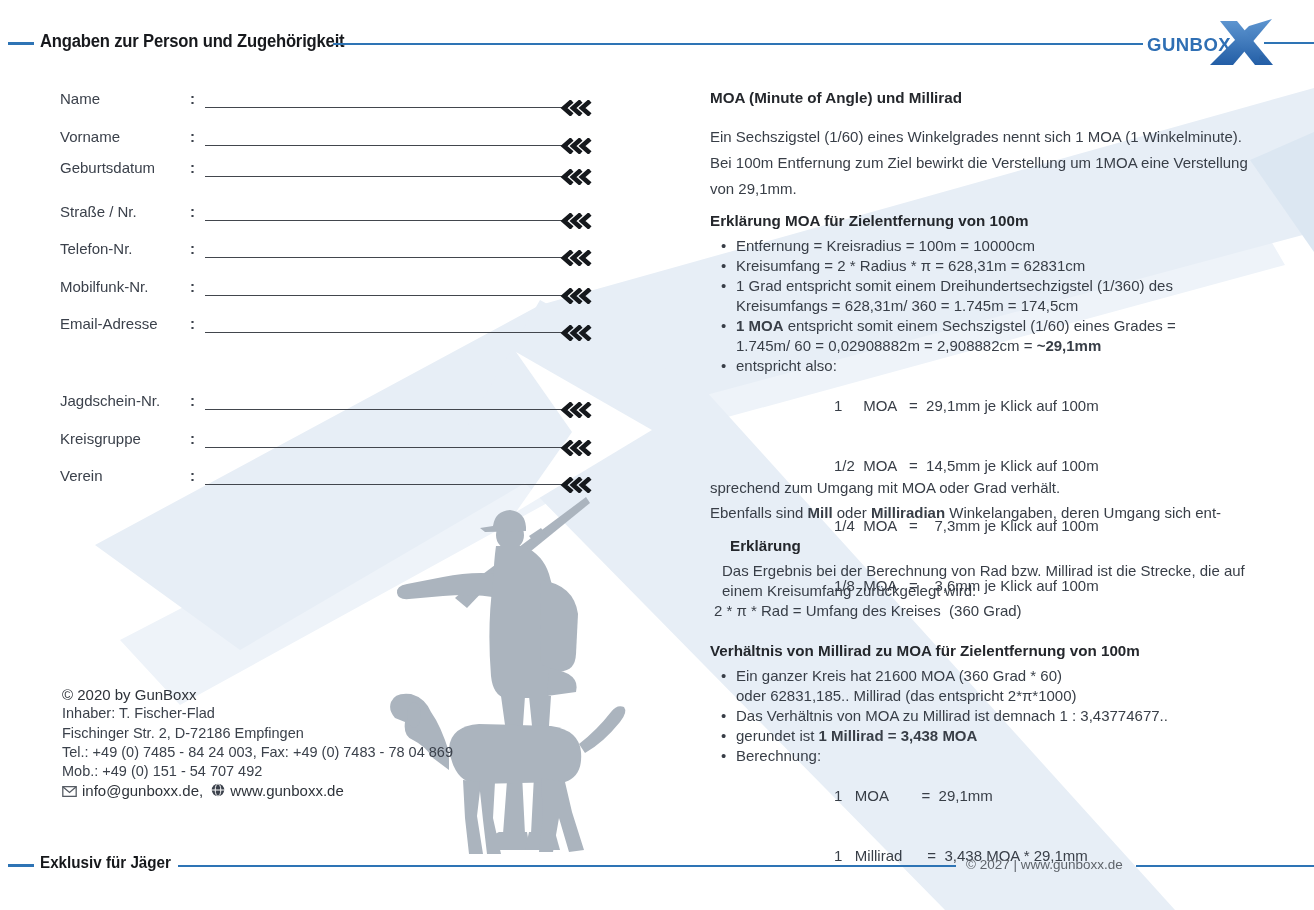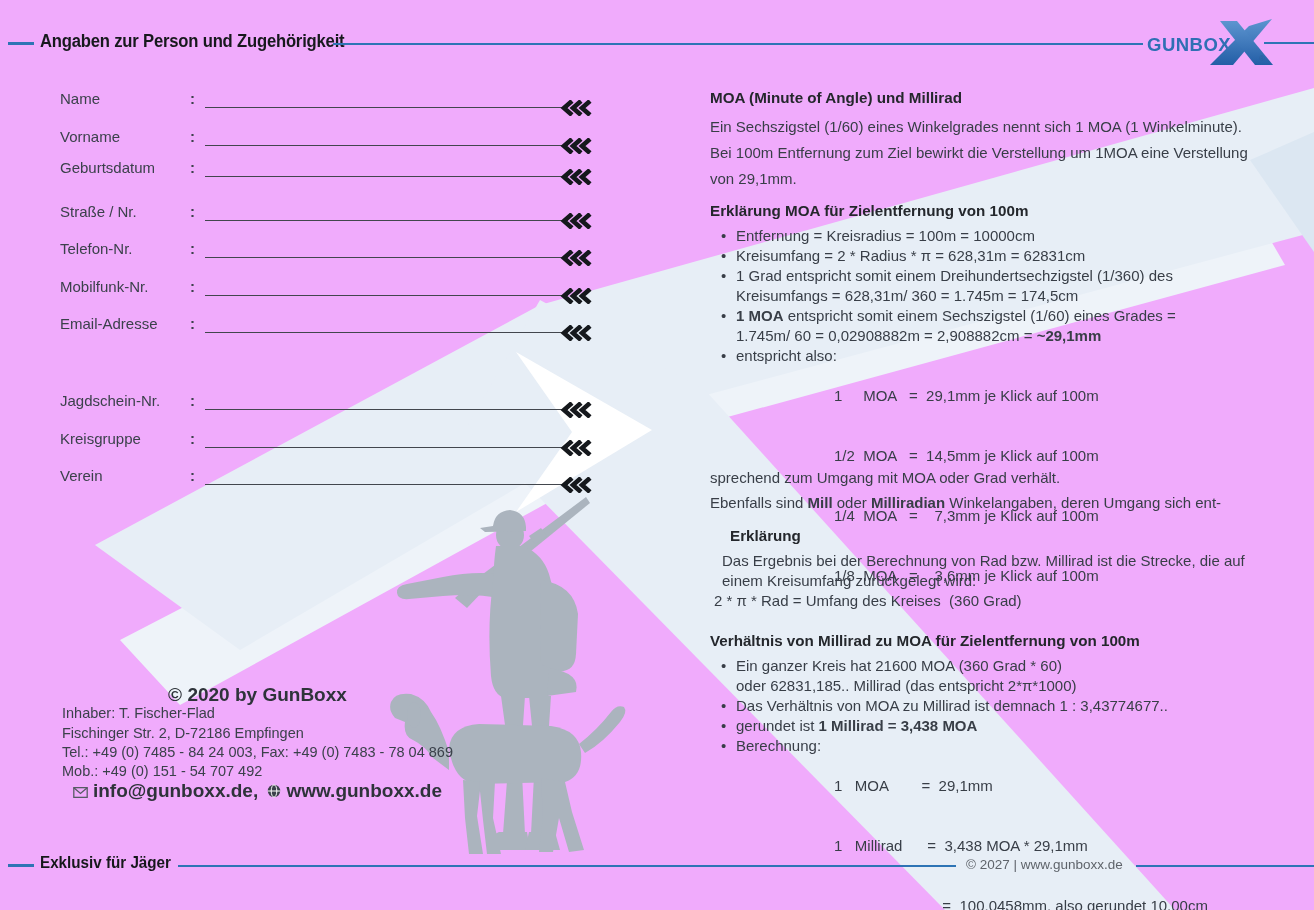--- a/index.html
+++ b/index.html
@@ -1,18 +1,18 @@
 <!DOCTYPE html>
 <html><head>
 <meta charset="utf-8">
 <style>
   html,body { margin:0; padding:0; background:#888; }
   .page {
     position:relative; width:1314px; height:910px; margin:0 auto;
-    background:#f0abfc; overflow:hidden;
+    background:#ffffff; overflow:hidden;
     font-family:"Liberation Sans","DejaVu Sans",sans-serif;
     color:#383e47;
   }
   svg { display:block; }
   .wm { position:absolute; left:0; top:0; z-index:0; }
   .silhouette { position:absolute; left:383px; top:486px; z-index:1; }
 
   
   .hdr-dash-left  { position:absolute; left:8px;  top:42px; width:26px; height:3px; background:#2e74b5; z-index:3; }
   .hdr-title { position:absolute; left:40px; top:31px; font-size:17.5px; font-weight:bold; color:#17191d;
@@ -26,40 +26,40 @@
   .flabel { position:absolute; left:0; top:0; font-size:15px; color:#3b414b; }
   .fcolon { position:absolute; left:130px; top:0; font-size:15px; font-weight:bold; color:#3b414b; }
   .fline  { position:absolute; left:145px; right:26px; top:0; height:17px; border-bottom:1.5px solid #42464d; }
   .chev   { position:absolute; right:0; top:10px; }
 
   
   .rcol { position:absolute; left:710px; top:88px; width:566px; z-index:2; font-size:15px; }
   .rcol .h  { font-weight:bold; color:#24272c; font-size:15.2px; line-height:20px; }
   .ln  { line-height:20px; }
   .pre { white-space:pre; }
-  .moa-intro { margin-top:6px; }
+  .moa-intro { margin-top:16px; }
   .moa-intro .ln { line-height:26px; }
   .mt9  { margin-top:9px; }
   .mt5  { margin-top:5px; }
   .mt11 { margin-top:11px;margin-left:20px; }
   .mt20 { margin-top:20px; }
   .mt39 { margin-top:39px; }
   .bl { position:relative; padding-left:26px; line-height:20px; }
   .bl.bullet::before { content:"\2022"; position:absolute; left:11px; top:0; color:#383e47; }
   .subtab { position:absolute; left:124px; top:0; white-space:pre; }
   .subtab .ln { line-height:20px; }
   .sp60 { height:60px; }
   .mill .ln { line-height:25px; }
   .s2p .ln.ind  { padding-left:12px; }
   .s2p .ln.ind2 { padding-left:4px; }
   .b { font-weight:bold; }
 
   
   .contact { position:absolute; left:62px; top:685px; z-index:3; font-size:14.5px; line-height:19.3px; color:#3b414b; }
-  .contact .strong { font-weight:bold; font-size:19px; color:#2e333a;text-align:center; }
+  .contact .strong { font-weight:normal; font-size:15px; color:#2e333a; }
   .cicon { display:inline-block; vertical-align:-1px; margin-right:5px; }
 
   
   .ftr-dash { position:absolute; left:8px; top:864px; width:26px; height:3px; background:#2e74b5; z-index:3; }
   .ftr-left { position:absolute; left:40px; top:854px; font-size:16px; font-weight:bold; color:#16181b;
               transform:scaleX(0.95); transform-origin:left center; z-index:3; white-space:nowrap; }
   .ftr-rule1 { position:absolute; left:178px; top:865px; width:778px; height:2px; background:#2e74b5; z-index:3; }
   .ftr-right { position:absolute; left:966px; top:857px; font-size:13.5px; color:#5f646b; z-index:3; white-space:nowrap; }
   .ftr-rule2 { position:absolute; left:1136px; top:865px; width:178px; height:2px; background:#2e74b5; z-index:3; }
 </style>

